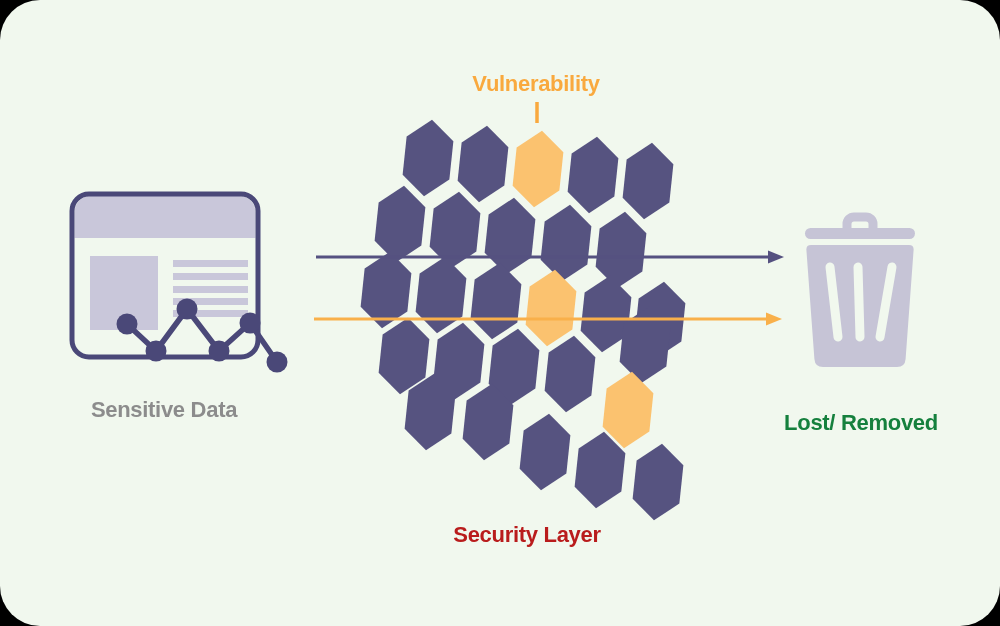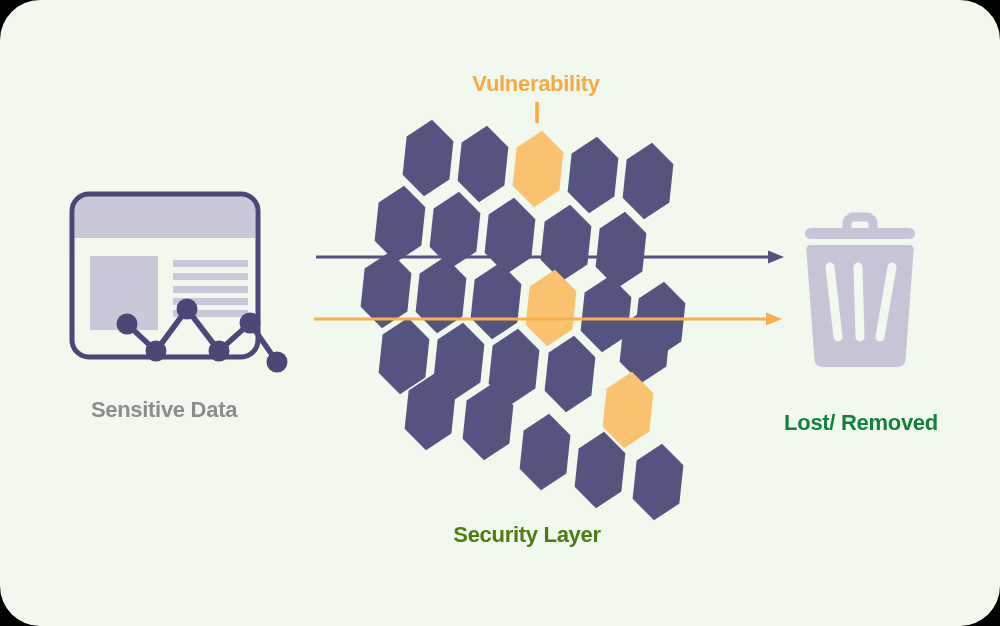--- a/index.html
+++ b/index.html
@@ -17,21 +17,21 @@
     transform:translateX(-50%);
     white-space:nowrap;
     text-align:right;
     font-weight:bold;
     font-size:22px;
     letter-spacing:-0.3px;
     line-height:28px;
   }
   .label-vulnerability{left:536px;top:70px;color:#F9A93E;}
   .label-sensitive{left:164px;top:396px;color:#8C8C8C;}
-  .label-security{left:527px;top:521px;color:#4d7c0f;}
+  .label-security{left:527px;top:521px;color:#b91c1c;}
   .label-lost{left:861px;top:396px;color:#15803d;margin-top:13px;}
 </style>
 </head>
 <body>
 
 <div class="canvas">
 
   <svg id="diagram-svg" width="1000" height="626" viewBox="0 0 1000 626">
 
     <g>

